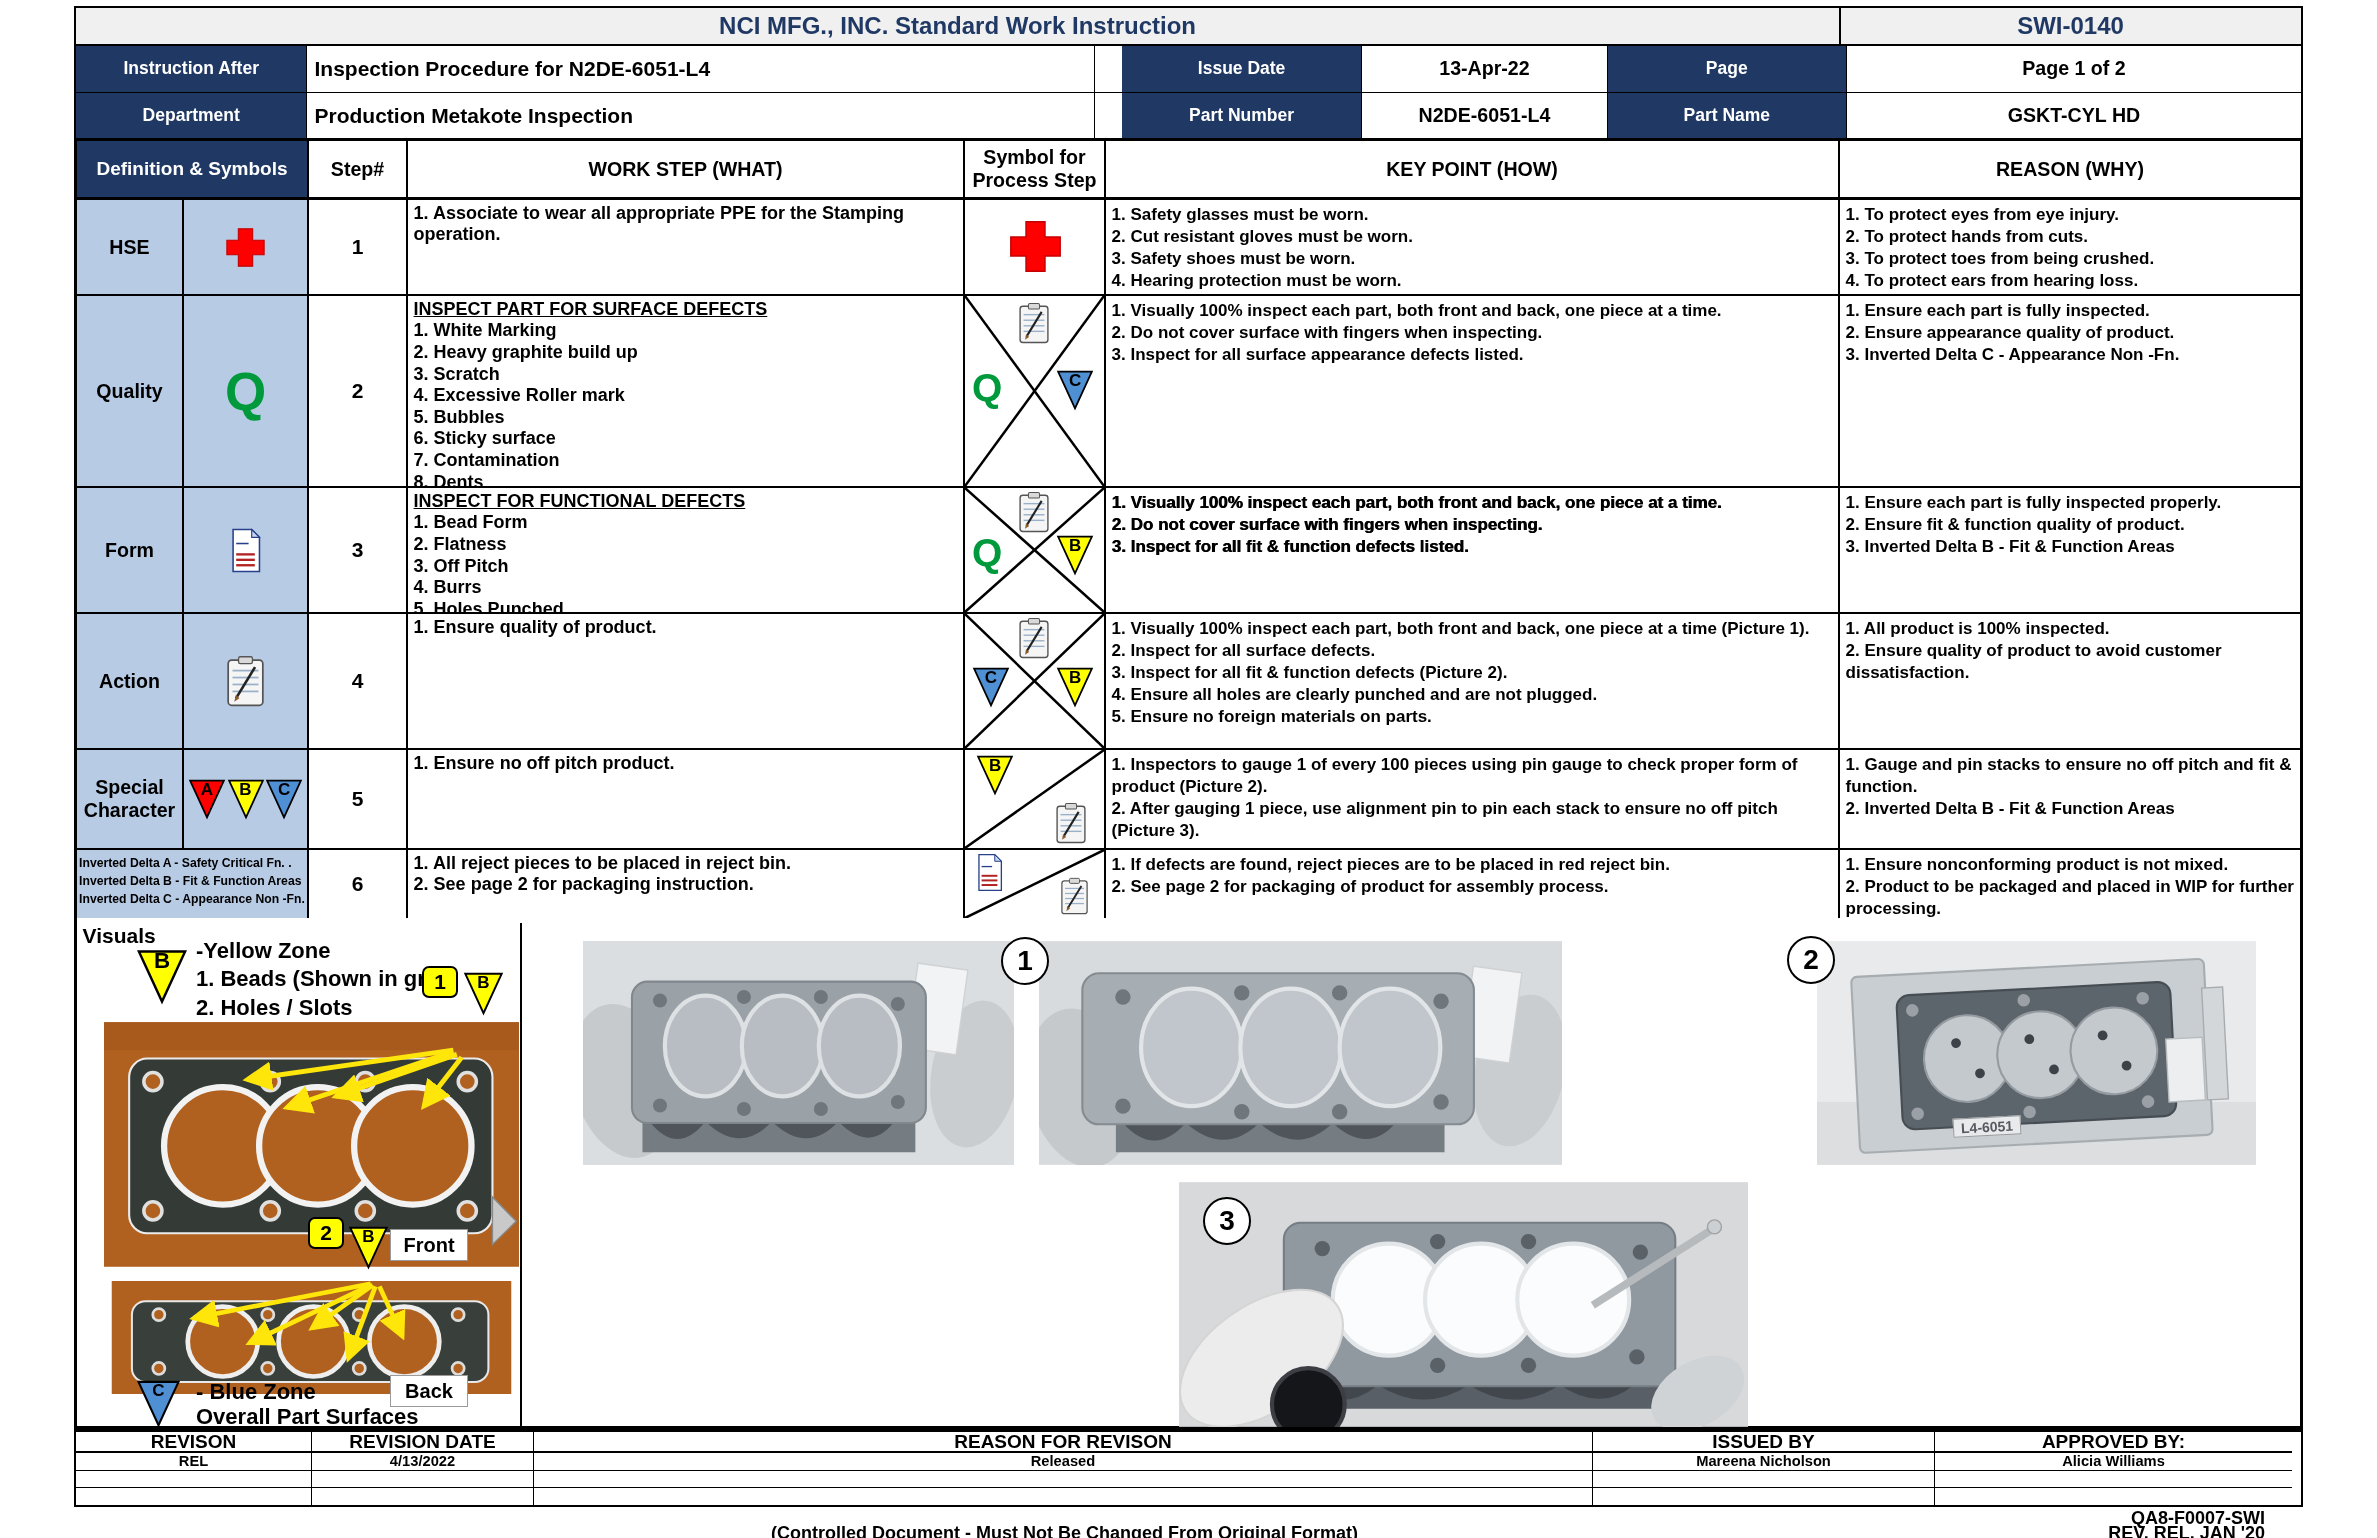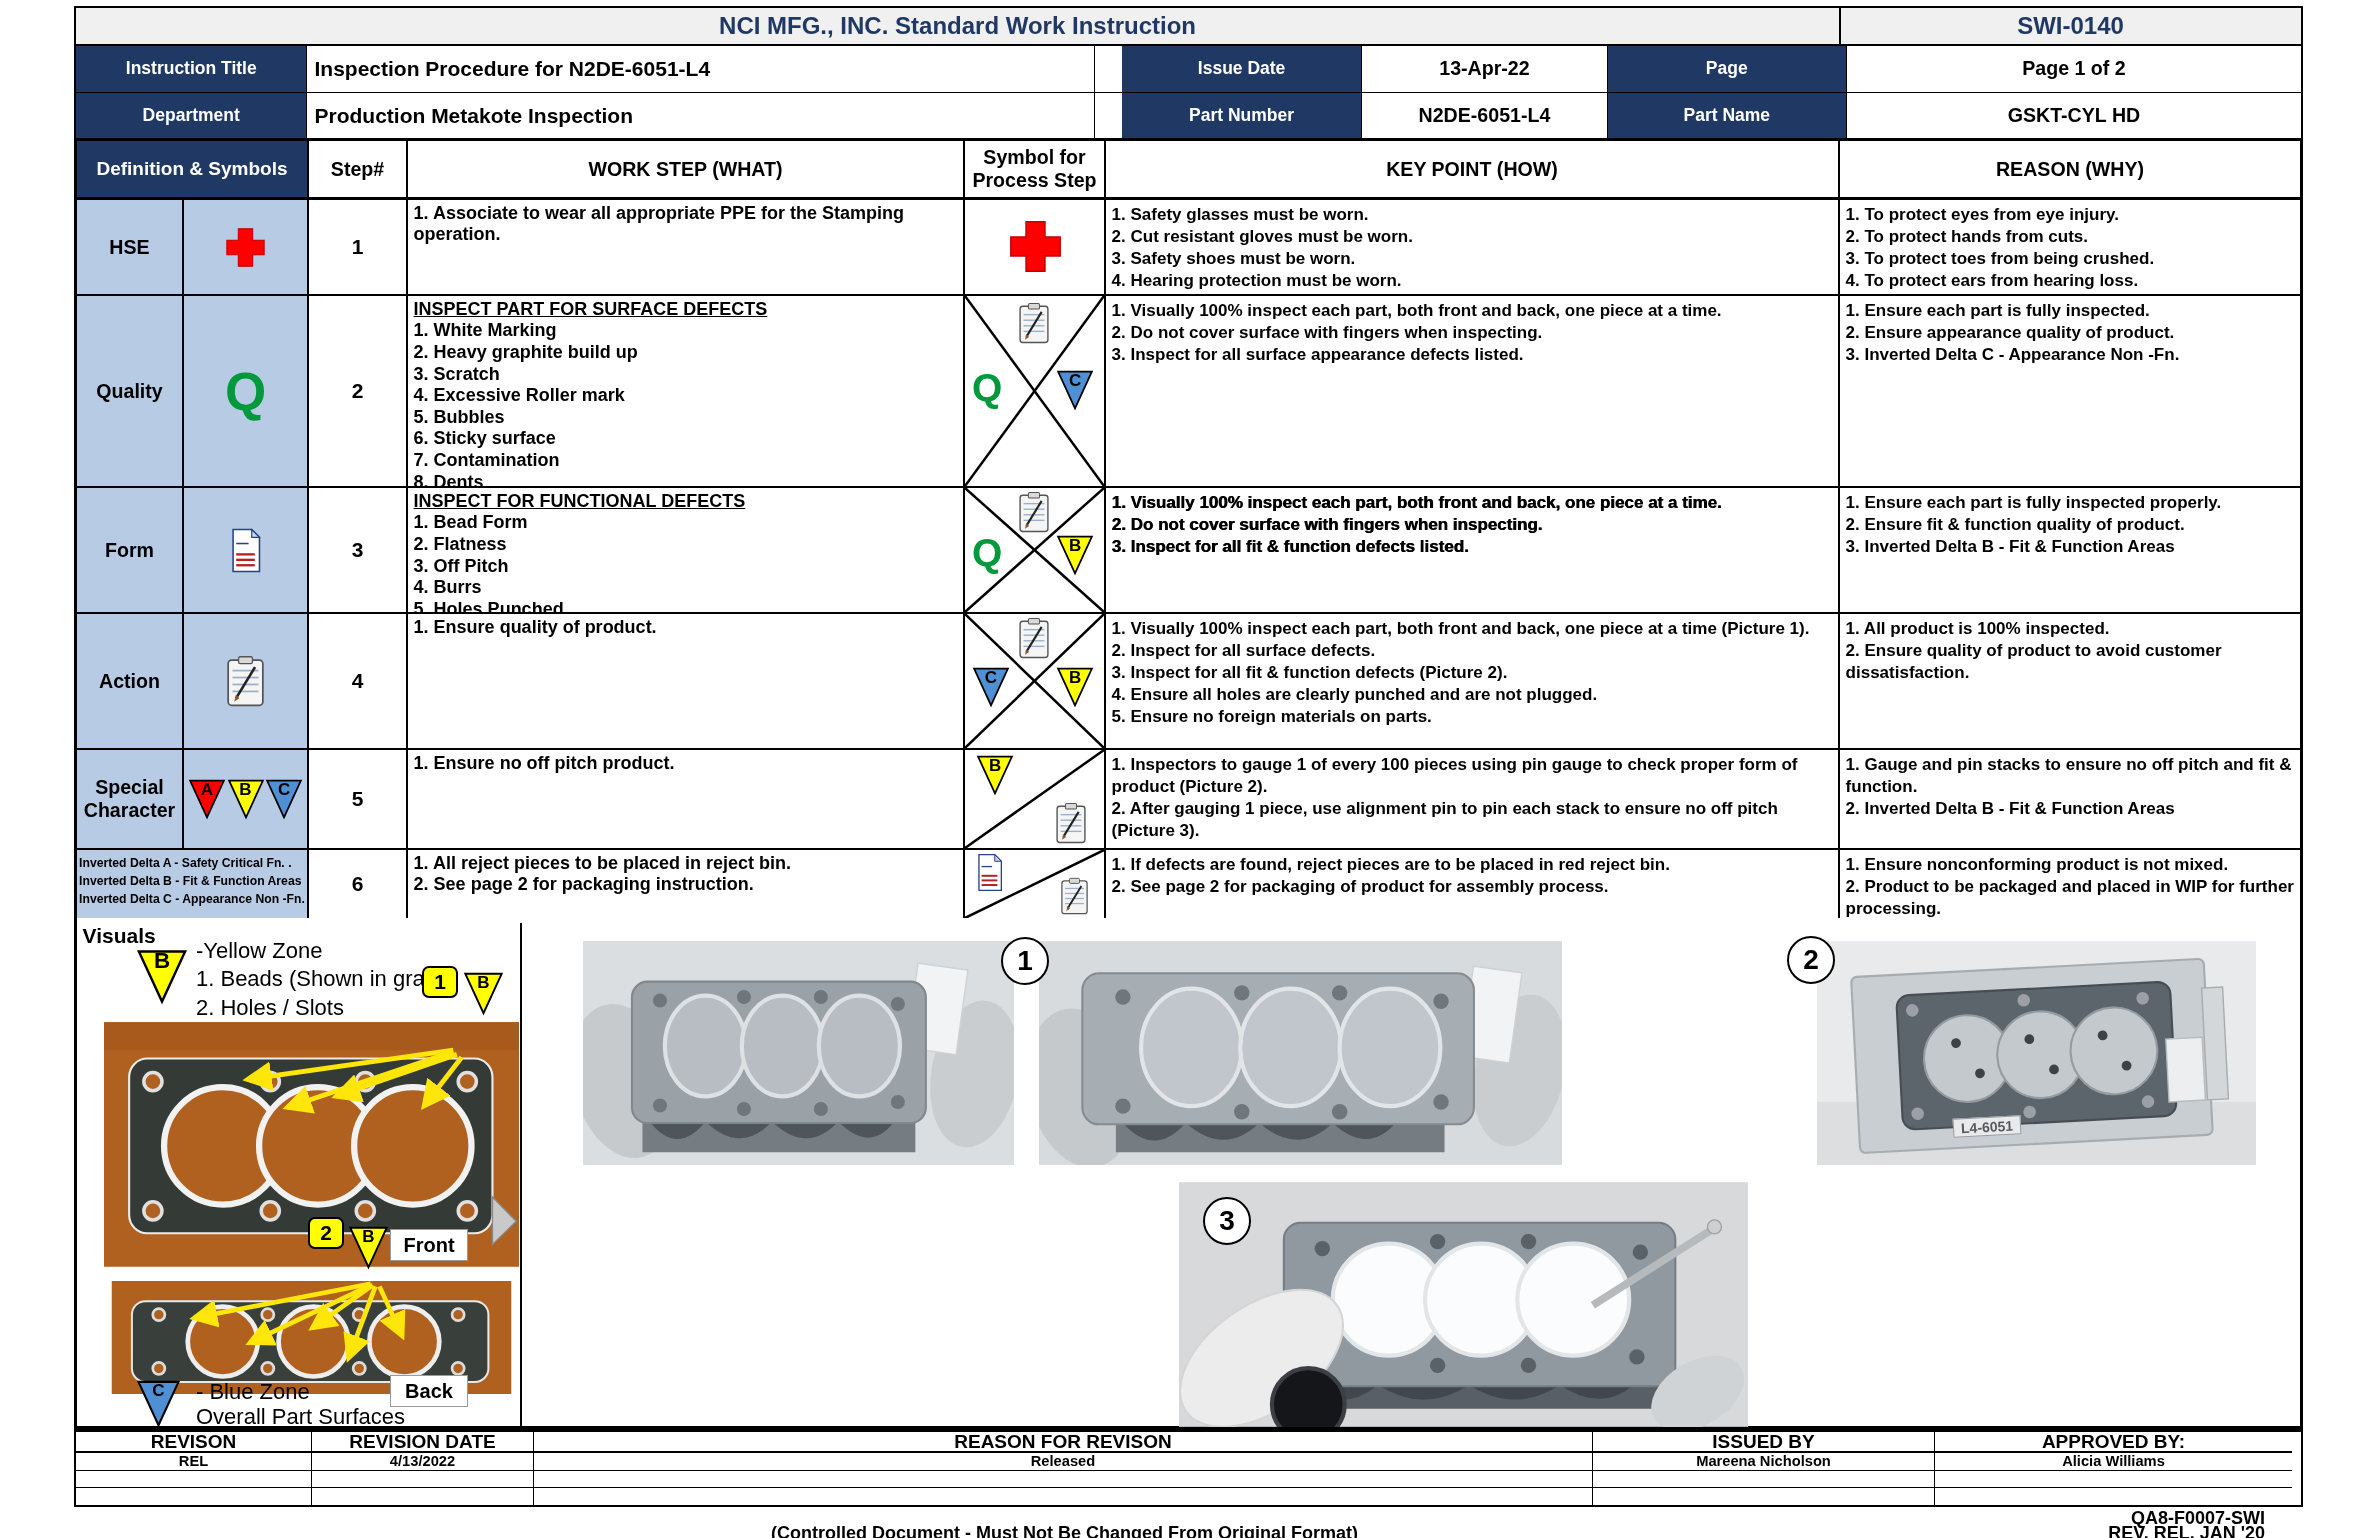--- a/index.html
+++ b/index.html
@@ -55,21 +55,21 @@
   .tl.big{font-size:22.4px;top:5.6px;}
   .trirow{display:flex;gap:0.7px;}
   .trirow .trs{position:relative;width:38px;height:42px;}
   .trirow svg{display:block;width:100%;height:100%;}
   .icon{position:absolute;}
   
   .visuals{position:absolute;left:74px;top:923px;width:2229px;height:506px;
            box-sizing:border-box;border:3.5px solid #000;border-top:none;background:#fff;}
   .vdivider{position:absolute;left:443px;top:0;bottom:0;width:2.1px;background:#000;}
   .vtitle{position:absolute;left:5.6px;top:1.4px;font-weight:bold;font-size:21px;}
-  .vline{position:absolute;font-weight:normal;font-size:22px;}
+  .vline{position:absolute;font-weight:bold;font-size:22px;}
   .ybox{position:absolute;background:#ffff00;border:2.1px solid #000;border-radius:7px;
         width:36px;height:32px;display:flex;align-items:center;justify-content:center;
         font-size:21px;font-weight:bold;box-sizing:border-box;z-index:5;}
   .ccir{position:absolute;background:#fff;border:2.8px solid #000;border-radius:50%;
         display:flex;align-items:center;justify-content:center;font-weight:bold;
         font-size:28px;width:48px;height:48px;box-sizing:border-box;z-index:5;}
   .plabel{position:absolute;background:#fff;border:1.4px solid #9a9a9a;display:flex;
           align-items:center;justify-content:center;font-weight:bold;font-size:20px;
           z-index:5;box-sizing:border-box;}
   .photo{position:absolute;}
@@ -89,21 +89,21 @@
 </style>
 </head>
 <body>
 
 <div class="hdr">
   <div class="hrowA">
     <div class="titlecell">NCI MFG., INC. Standard Work Instruction</div>
     <div class="swicell">SWI-0140</div>
   </div>
   <div class="hrow mid">
-    <div class="navy wA1">Instruction Title</div>
+    <div class="navy wA1">Instruction After</div>
     <div class="val left wA2">Inspection Procedure for N2DE-6051-L4</div>
     <div class="navy wA3">Issue Date</div>
     <div class="val wA4">13-Apr-22</div>
     <div class="navy wA5">Page</div>
     <div class="val wA6 nbr">Page 1 of 2</div>
   </div>
   <div class="hrow">
     <div class="navy wA1">Department</div>
     <div class="val left wA2">Production Metakote Inspection</div>
     <div class="navy wA3">Part Number</div>

